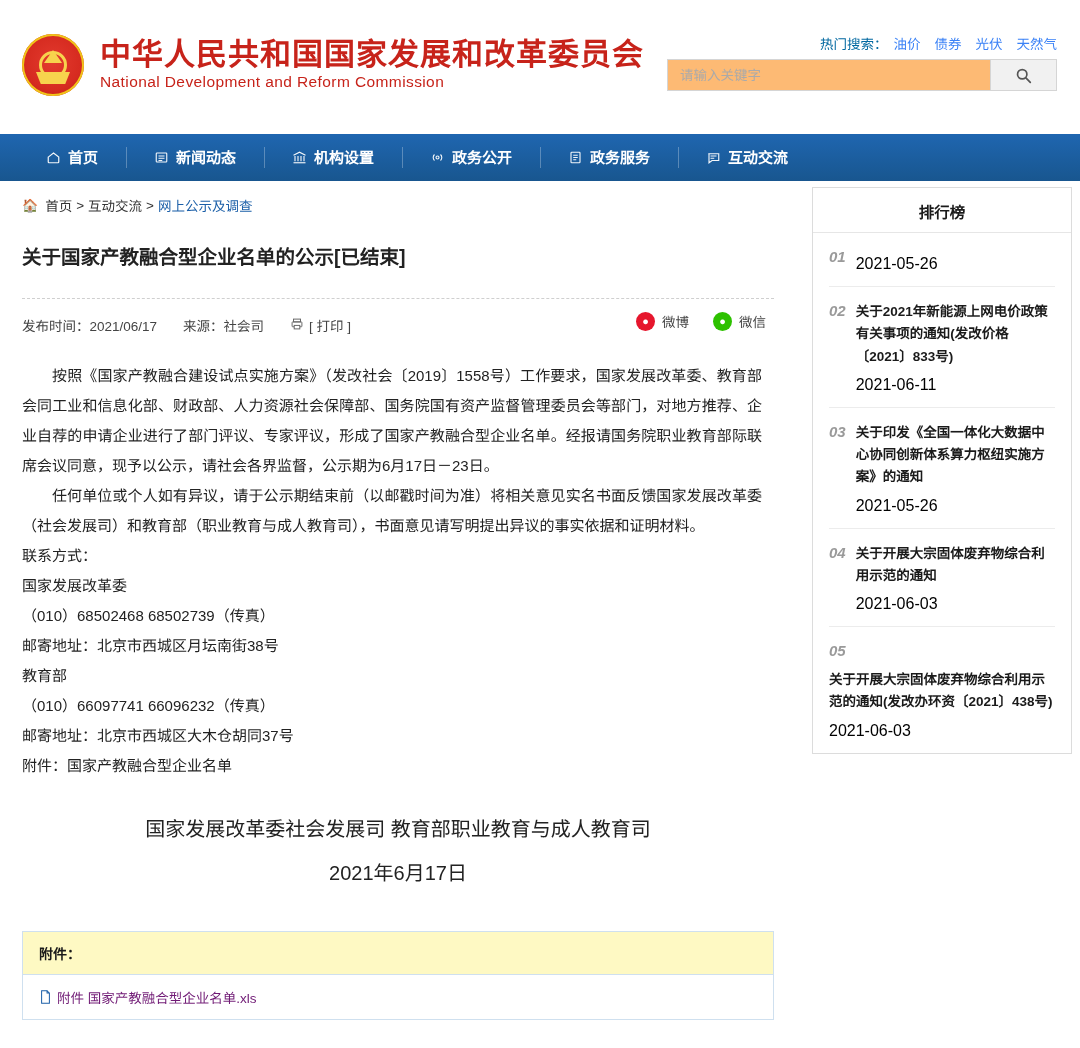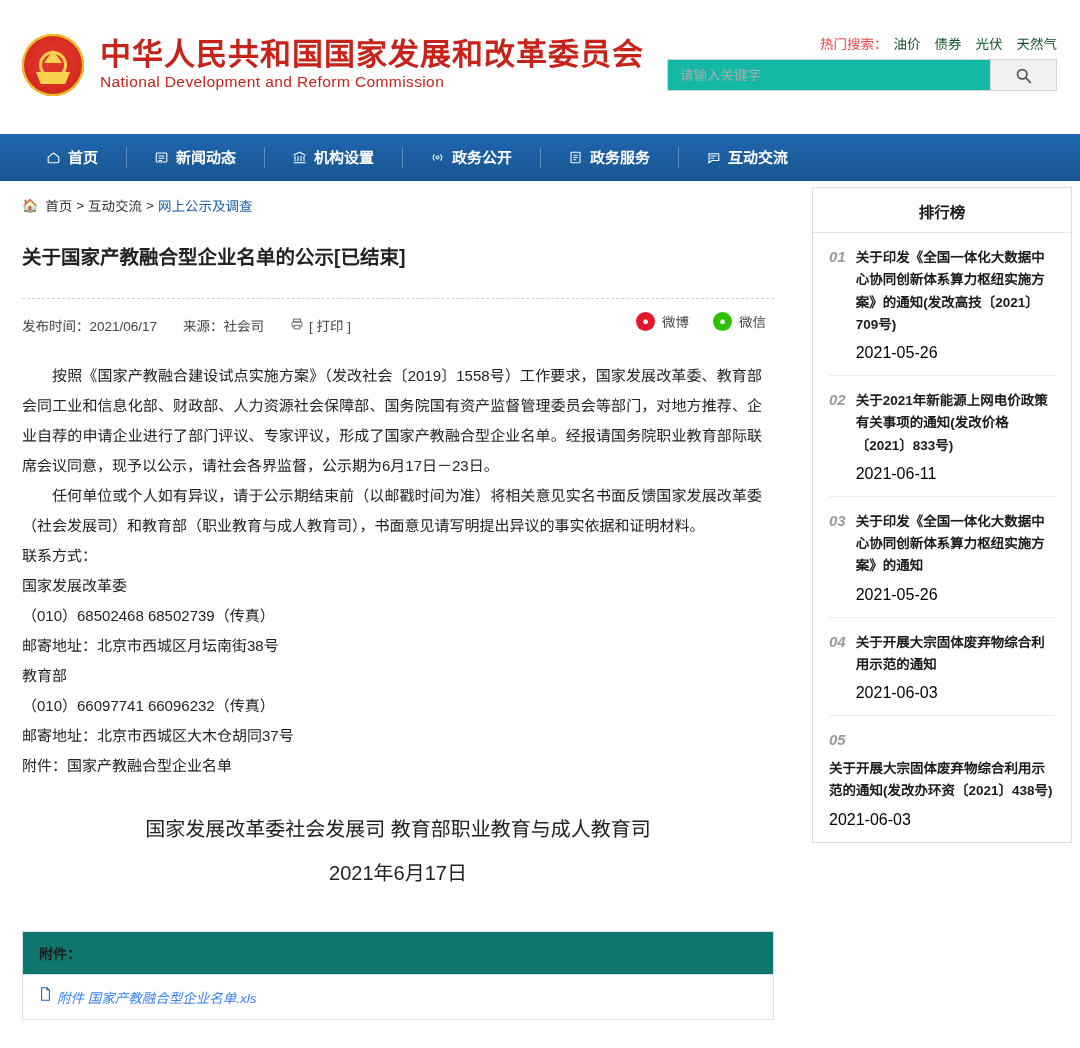--- a/index.html
+++ b/index.html
@@ -77,42 +77,42 @@
   }
   .title-block { margin-left: 16px; }
 
   .hot-search {
     position: absolute;
     right: 23px; top: 33px;
     font-size: 13.5px;
     color: #333;
     white-space: nowrap;
   }
-  .hot-search .label { color: #ef4444; }
+  .hot-search .label { color: #0369a1; }
   .hot-search a {
-    color: #14532d; text-decoration: none;
+    color: #3b82f6; text-decoration: none;
     margin-left: 14px;
   }
   .hot-search a:first-of-type { margin-left: 6px; }
   .search-box {
     position: absolute;
     right: 23px; top: 59px;
     width: 390px; height: 32px;
     display: flex;
     border: 1px solid #d5d5d5;
   }
   .search-input {
     flex: 1;
     border: none;
     outline: none;
     padding: 0 12px;
     font-size: 13.5px;
     color: #333;
     font-family: "Liberation Sans", "DejaVu Sans", sans-serif;
-    background: #14b8a6;
+    background: #fdba74;
   }
   .search-input::placeholder { color: #aaa; }
   .search-btn {
     width: 66px;
     background: #f1f1f1;
     border: none;
     border-left: 1px solid #d5d5d5;
     cursor: pointer;
     display: flex;
     align-items: center;
@@ -232,34 +232,34 @@
     margin-top: 26px;
     color: #222;
   }
 
   .attach-box {
     margin: 36px 0 0 0;
     border: 1px solid #cfe0ef;
     width: 752px;
   }
   .attach-head {
-    background: #0f766e;
+    background: #fef9c3;
     padding: 11px 16px;
     font-size: 14px;
     font-weight: bold;
     color: #1a1a1a;
     border-bottom: 1px solid #cfe0ef;
   }
   .attach-item {
     padding: 12px 16px;
     font-size: 13.5px;
   }
   .attach-item a {
-    color: #3b82f6; text-decoration: none;
-    display: inline-flex; align-items: flex-start; gap: 5px; font-style: italic;
+    color: #701a75; text-decoration: none;
+    display: inline-flex; align-items: flex-end; gap: 5px;
   }
 
   
   .rank-panel {
     border: 1px solid #dcdcdc;
     width: 260px;
   }
   .rank-head {
     font-size: 15.5px;
     font-weight: bold;
@@ -468,21 +468,20 @@
   </div>
 
   <div class="side-col">
     <div class="rank-panel">
       <div class="rank-head">排行榜</div>
       <div class="rank-list">
 
         <div class="rank-item">
           <div class="rank-no">01</div>
           <div class="rank-body">
-            <a class="rank-title" href="#">关于印发《全国一体化大数据中心协同创新体系算力枢纽实施方案》的通知(发改高技〔2021〕709号)</a>
             <div class="rank-date">2021-05-26</div>
           </div>
         </div>
 
         <div class="rank-item">
           <div class="rank-no">02</div>
           <div class="rank-body">
             <a class="rank-title" href="#">关于2021年新能源上网电价政策有关事项的通知(发改价格〔2021〕833号)</a>
             <div class="rank-date">2021-06-11</div>
           </div>

